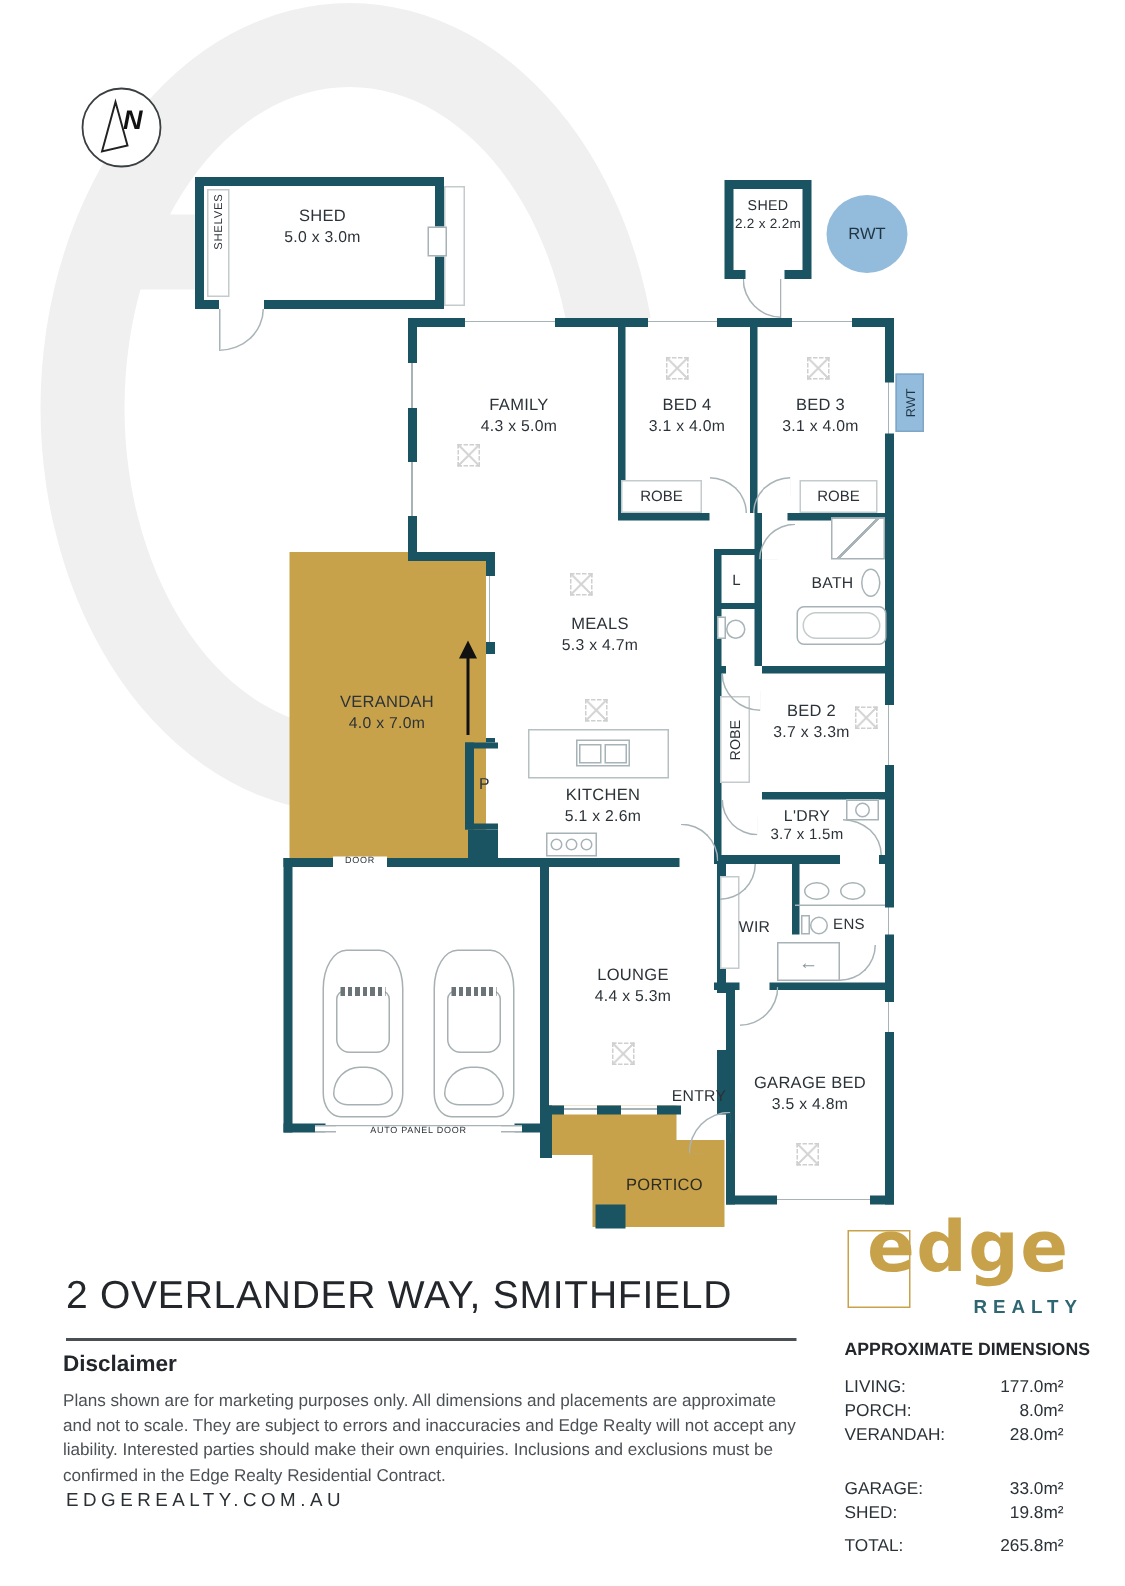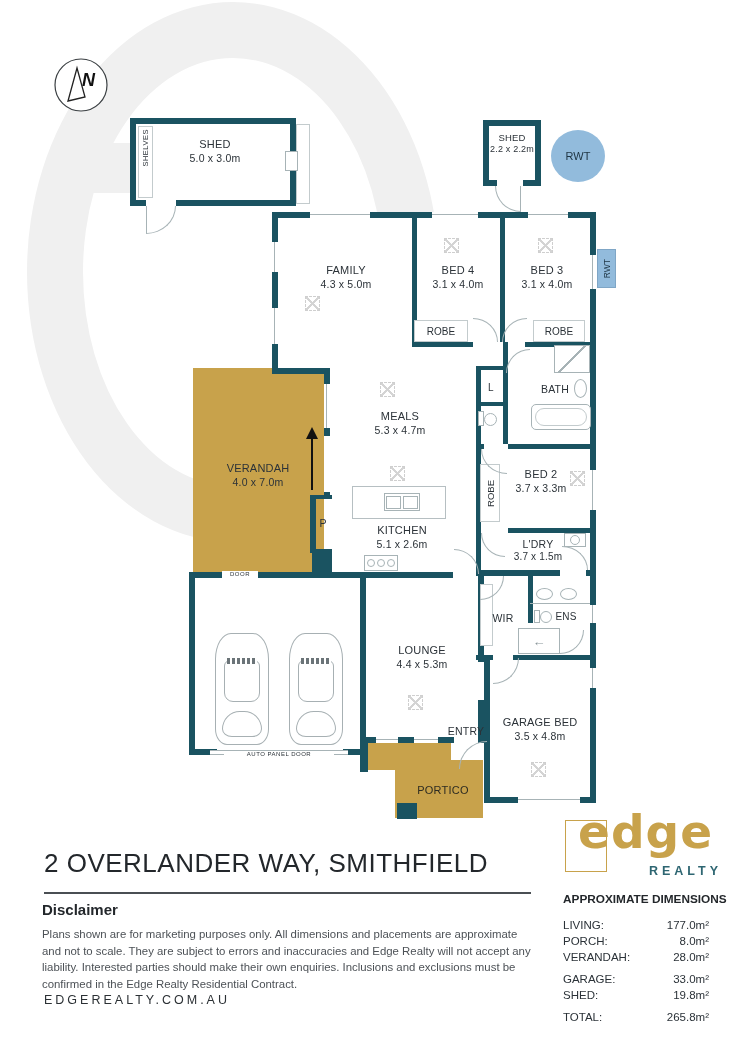--- a/index.html
+++ b/index.html
@@ -288,21 +288,21 @@
       <span>177.0m²</span>
     </div>
     <div class="dimrow">
       <span>PORCH:</span>
       <span>8.0m²</span>
     </div>
     <div class="dimrow">
       <span>VERANDAH:</span>
       <span>28.0m²</span>
     </div>
-    <div class="dimrow" style="margin-top:6px">
+    <div class="dimrow" style="margin-top:20px">
       <span>GARAGE:</span>
       <span>33.0m²</span>
     </div>
     <div class="dimrow">
       <span>SHED:</span>
       <span>19.8m²</span>
     </div>
     <div class="dimrow" style="margin-top:6px">
       <span>TOTAL:</span>
       <span>265.8m²</span>

